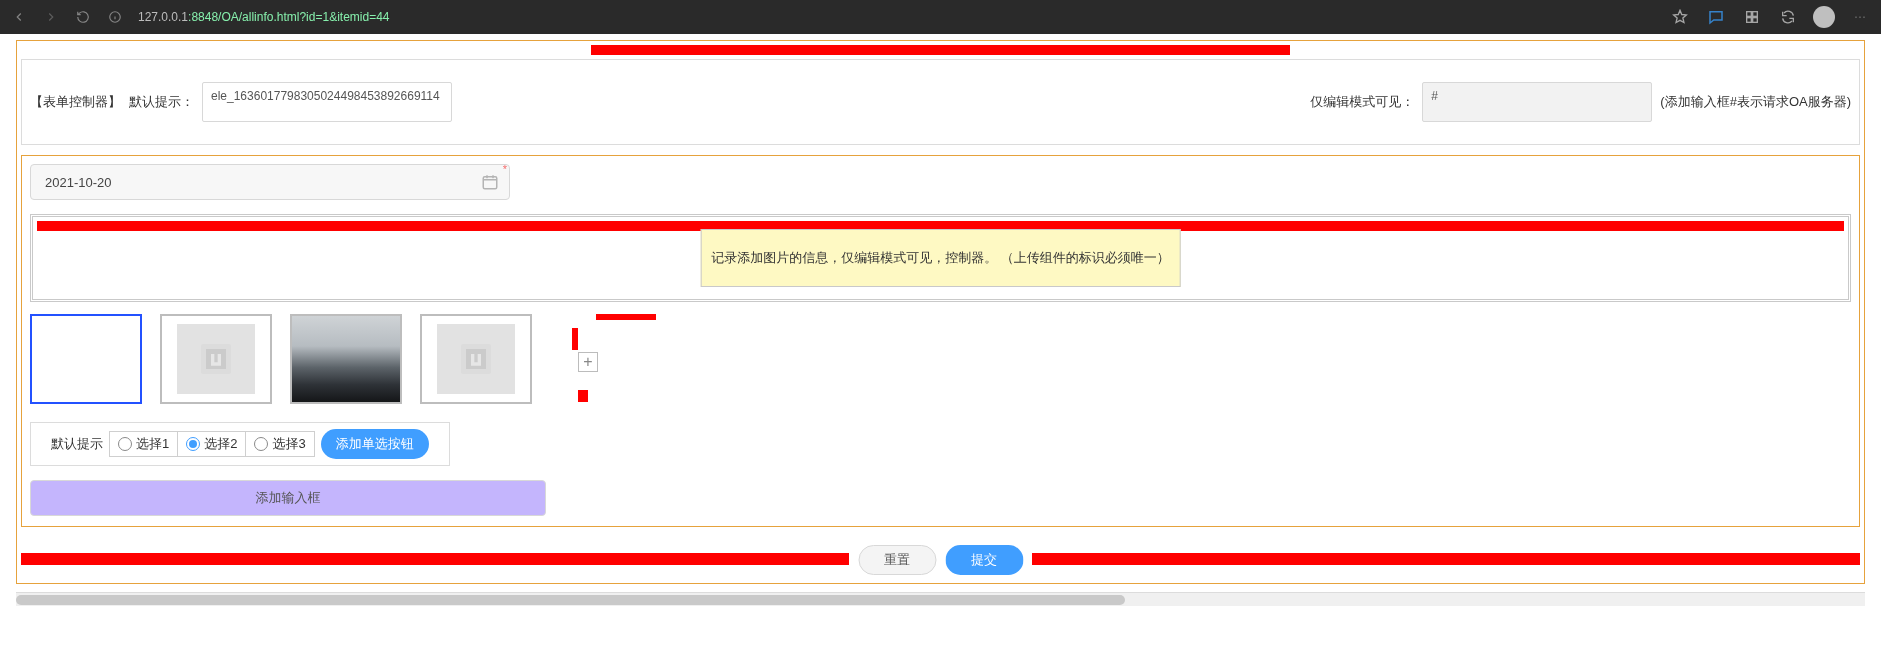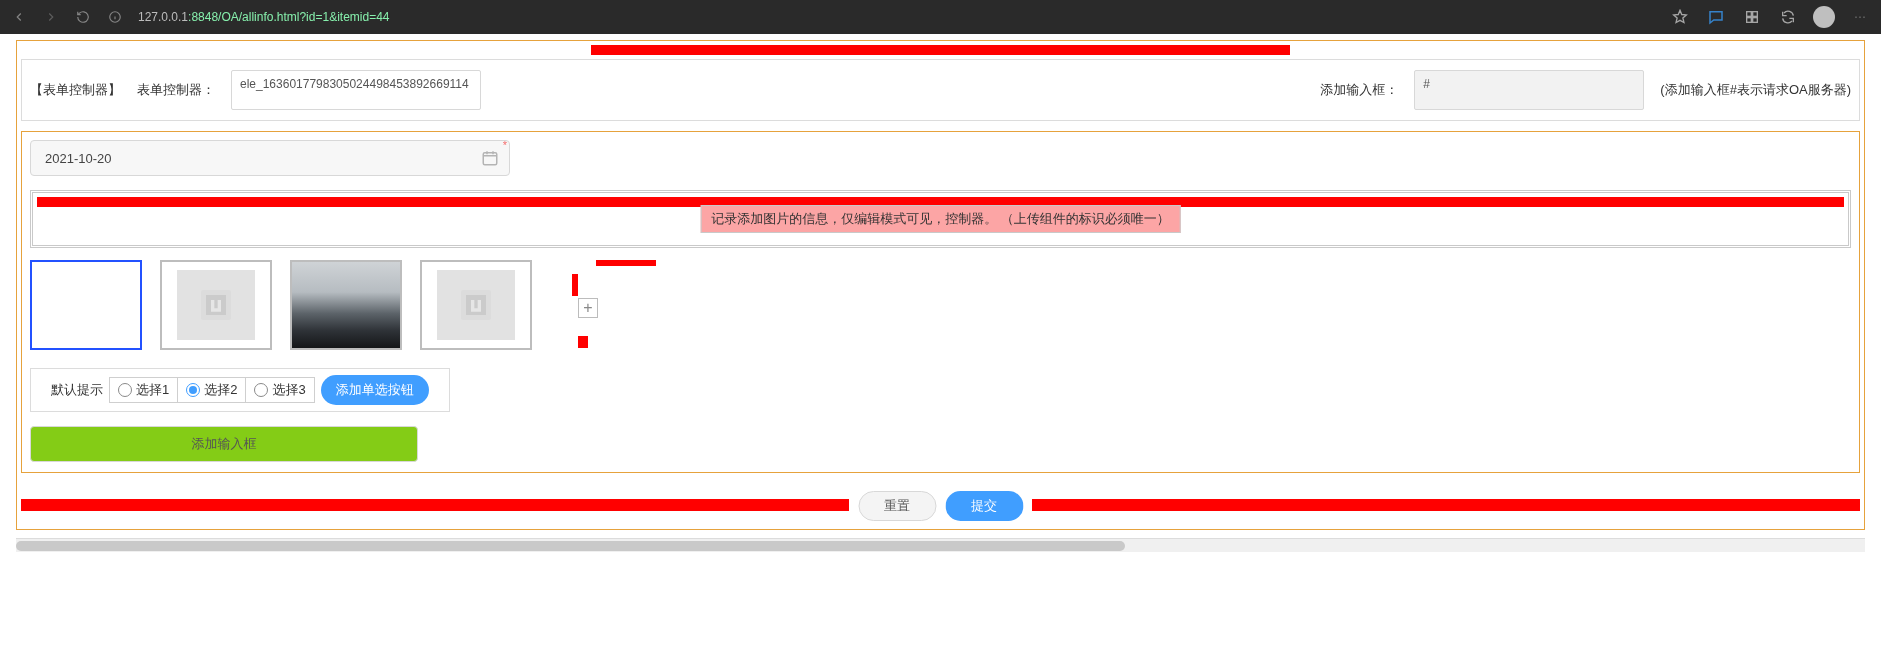--- a/index.html
+++ b/index.html
@@ -21,21 +21,21 @@
   
   .page{padding:6px 16px 12px 16px}
 
   .outer{
     border:1px solid #e6a23c;padding:4px 4px 6px 4px;position:relative;
   }
   .outer>.redbar{height:10px;background:#ff0000;margin:0 auto 4px auto;width:38%}
 
   
   .row1{
-    display:flex;align-items:center;gap:16px;border:1px solid #dcdcdc;padding:10px 8px;background:#fff;
+    display:flex;align-items:center;gap:8px;border:1px solid #dcdcdc;padding:22px 8px;background:#fff;
   }
   .lab{white-space:nowrap;font-size:13px}
   .txt{
     border:1px solid #d8d8d8;background:#fff;height:40px;line-height:26px;
     padding:0 8px;font-size:12px;color:#555;border-radius:2px;
   }
   .row1 .grow{flex:1}
 
   
   .panel2{
@@ -54,22 +54,22 @@
   .datebox .star{
     position:absolute;right:2px;top:-2px;color:#f56c6c;font-size:11px;
   }
 
   
   .imgwrap{
     border:3px double #c9c9c9;margin-top:14px;padding:4px 4px 6px 4px;position:relative;
   }
   .imgwrap>.red{height:10px;background:#ff0000;margin:0 0 4px 0}
   .infobox{
-    border:1px solid #c9c9c9;background:#fca5a5;display:inline-block;
-    padding:4px 10px;font-size:13px;color:#333;margin:0 auto;position:relative;
+    border:1px solid #c9c9c9;background:#fef9c3;display:inline-block;
+    padding:19px 10px;font-size:13px;color:#333;margin:0 auto;position:relative;
     left:50%;transform:translateX(-50%);top:-6px;
   }
 
   .thumbs{
     display:flex;gap:18px;margin-top:12px;align-items:flex-start;flex-wrap:wrap;
   }
   .thumb{
     width:112px;height:90px;border:2px solid #2351ff;background:#fff;
     display:flex;align-items:center;justify-content:center;
   }
@@ -114,22 +114,22 @@
   }
   .btn{
     display:inline-flex;align-items:center;justify-content:center;height:30px;padding:0 14px;
     border-radius:15px;font-size:13px;cursor:pointer;border:1px solid transparent;
   }
   .btn.primary{background:#409eff;color:#fff}
   .btn.plain{background:#f4f4f4;border-color:#d8d8d8;color:#555}
   .btn.default{background:#409eff;color:#fff}
 
   .addinput{
-    margin-top:14px;width:388px;height:36px;border:1px solid #d8d8d8;border-radius:4px;
-    display:flex;align-items:center;justify-content:center;color:#555;background:#84cc16;
+    margin-top:14px;width:516px;height:36px;border:1px solid #d8d8d8;border-radius:4px;
+    display:flex;align-items:center;justify-content:center;color:#555;background:#c4b5fd;
   }
 
   
   .footer{
     margin-top:16px;position:relative;height:34px;
   }
   .footer .fred{position:absolute;left:0;top:10px;height:12px;background:#ff0000}
   .footer .fred.l{width:45%}
   .footer .fred.r{right:0;left:auto;width:45%}
   .footer .btns{
@@ -204,24 +204,24 @@
   <div class="ricon" style="opacity:.4">⋯</div>
 </div>
 
 <div class="page">
 
   <div class="outer">
     <div class="redbar"></div>
 
     <div class="row1">
       <span class="lab">【表单控制器】</span>
-      <span class="lab">表单控制器：</span>
+      <span class="lab">默认提示：</span>
       <span class="txt" style="width:250px">ele_16360177983050244984538926691​14</span>
       <span class="grow"></span>
-      <span class="lab">添加输入框：</span>
+      <span class="lab">仅编辑模式可见：</span>
       <span class="txt" style="width:230px;background:#f2f2f2">#</span>
       <span class="lab">(添加输入框#表示请求OA服务器)</span>
     </div>
 
     <div class="panel2">
 
       <div class="datebox">
         <span>2021-10-20</span>
         <span class="cal">
           <svg viewBox="0 0 24 24" width="18" height="18" fill="none" stroke="#888" stroke-width="2">

